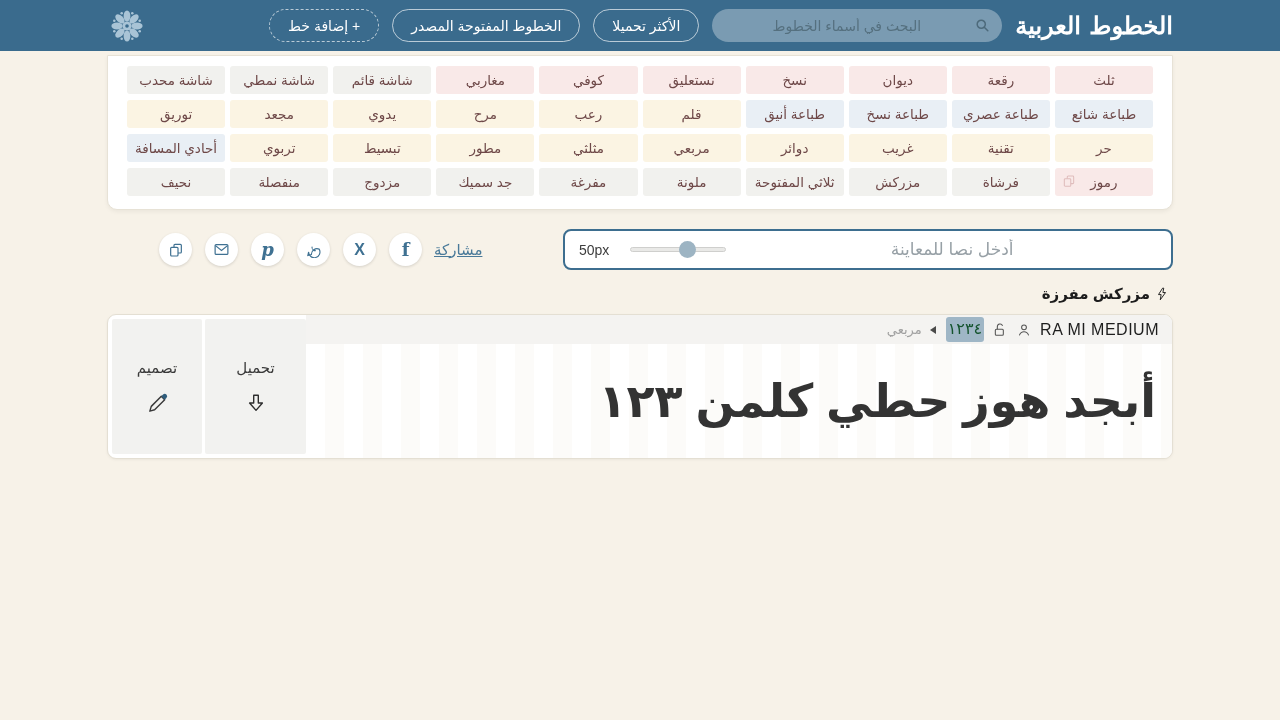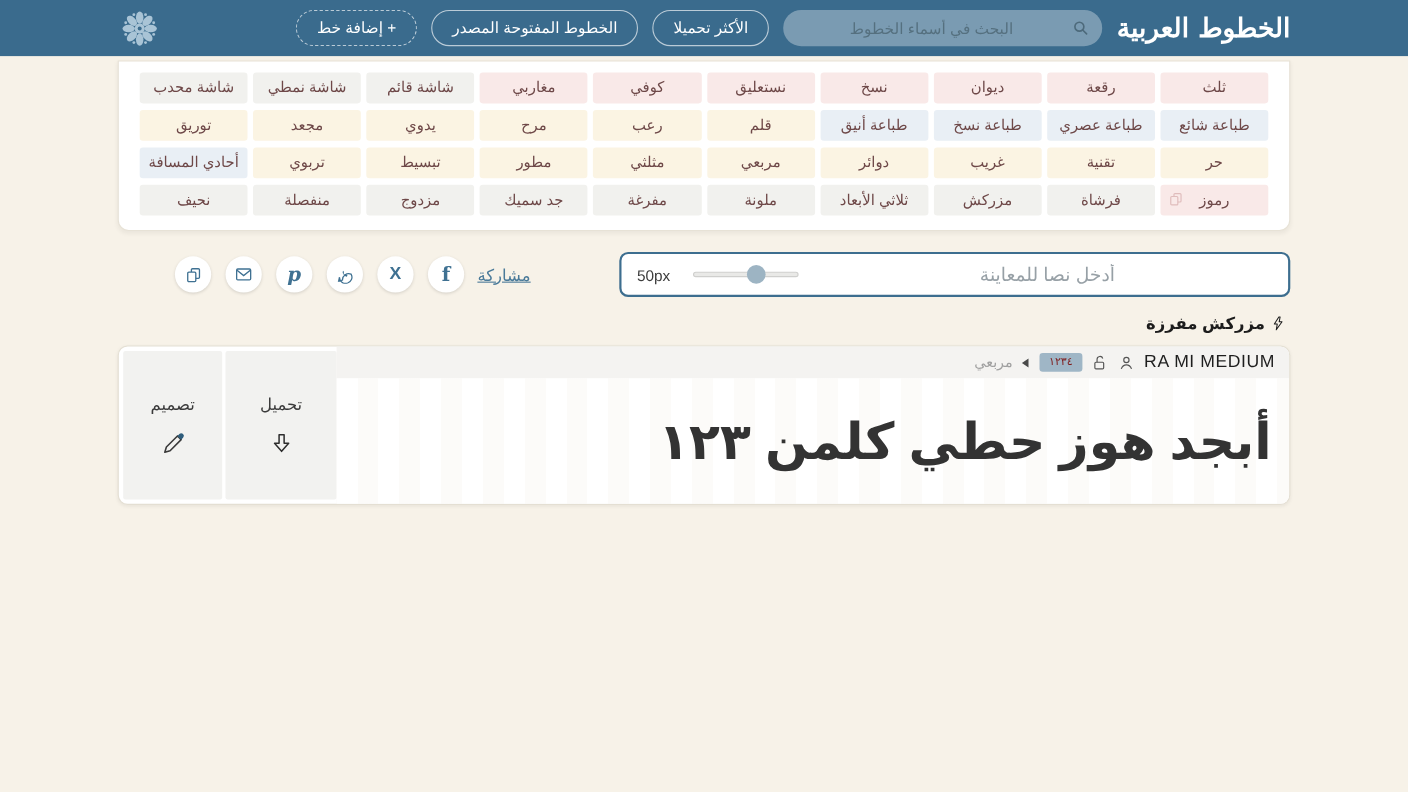--- a/index.html
+++ b/index.html
@@ -158,22 +158,22 @@
     background: #f4f3f1;
     display: flex; align-items: center; gap: 8px;
     padding: 0 13px;
   }
   .font-title {
     direction: ltr; font-size: 16px; color: #1e1e1e;
     letter-spacing: 0.5px; font-weight: 500; cursor: pointer;
   }
   .meta-icon { display: flex; align-items: center; color: #555; }
   .dl-badge {
-    background: var(--badge-bg, #9fb6c6); color: #7f1d1d;
-    font-size: 10px; padding: 2px 9px; border-radius: 3px; line-height: 1.3;
+    background: var(--badge-bg, #9fb6c6); color: #14532d;
+    font-size: 16px; padding: 2px 2px; border-radius: 3px; line-height: 1.3;
   }
   .tri-left {
     width: 0; height: 0; margin-right: 2px;
     border-top: 4px solid transparent; border-bottom: 4px solid transparent;
     border-right: 6px solid #4a4a4a;
   }
   .category-label { font-size: 13px; color: #a0a0a0; cursor: pointer; }
   .sample-area {
     flex: 1; display: flex; align-items: center; justify-content: flex-start;
     padding: 0 16px;
@@ -274,21 +274,21 @@
         <span class="chip-icon">
           <svg width="14" height="14" viewBox="0 0 24 24" fill="none" stroke="currentColor" stroke-width="1.8">
             <rect x="9" y="3.5" width="11" height="13" rx="1.5"></rect>
             <rect x="4" y="8" width="11" height="13" rx="1.5" fill="#f9e9e8"></rect>
           </svg>
         </span>
         <span>رموز</span>
       </button>
       <button class="chip" data-variant="gray">فرشاة</button>
       <button class="chip" data-variant="gray">مزركش</button>
-      <button class="chip" data-variant="gray">ثلاثي الأبعاد</button>
+      <button class="chip" data-variant="gray">ثلاثي المفتوحة</button>
       <button class="chip" data-variant="gray">ملونة</button>
       <button class="chip" data-variant="gray">مفرغة</button>
       <button class="chip" data-variant="gray">جد سميك</button>
       <button class="chip" data-variant="gray">مزدوج</button>
       <button class="chip" data-variant="gray">منفصلة</button>
       <button class="chip" data-variant="gray">نحيف</button>
     </div>
   </section>
 
   <div class="toolbar-row">

